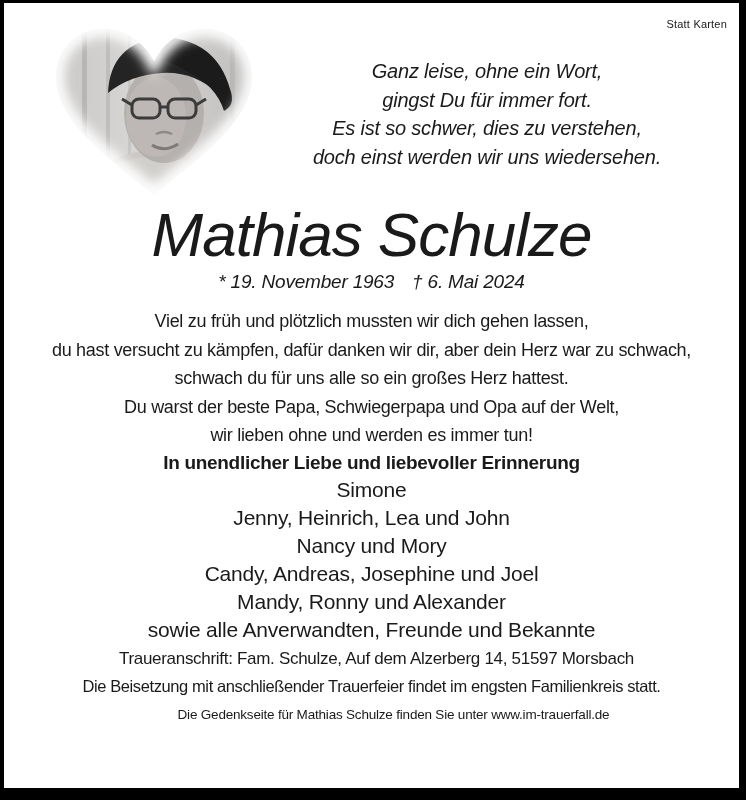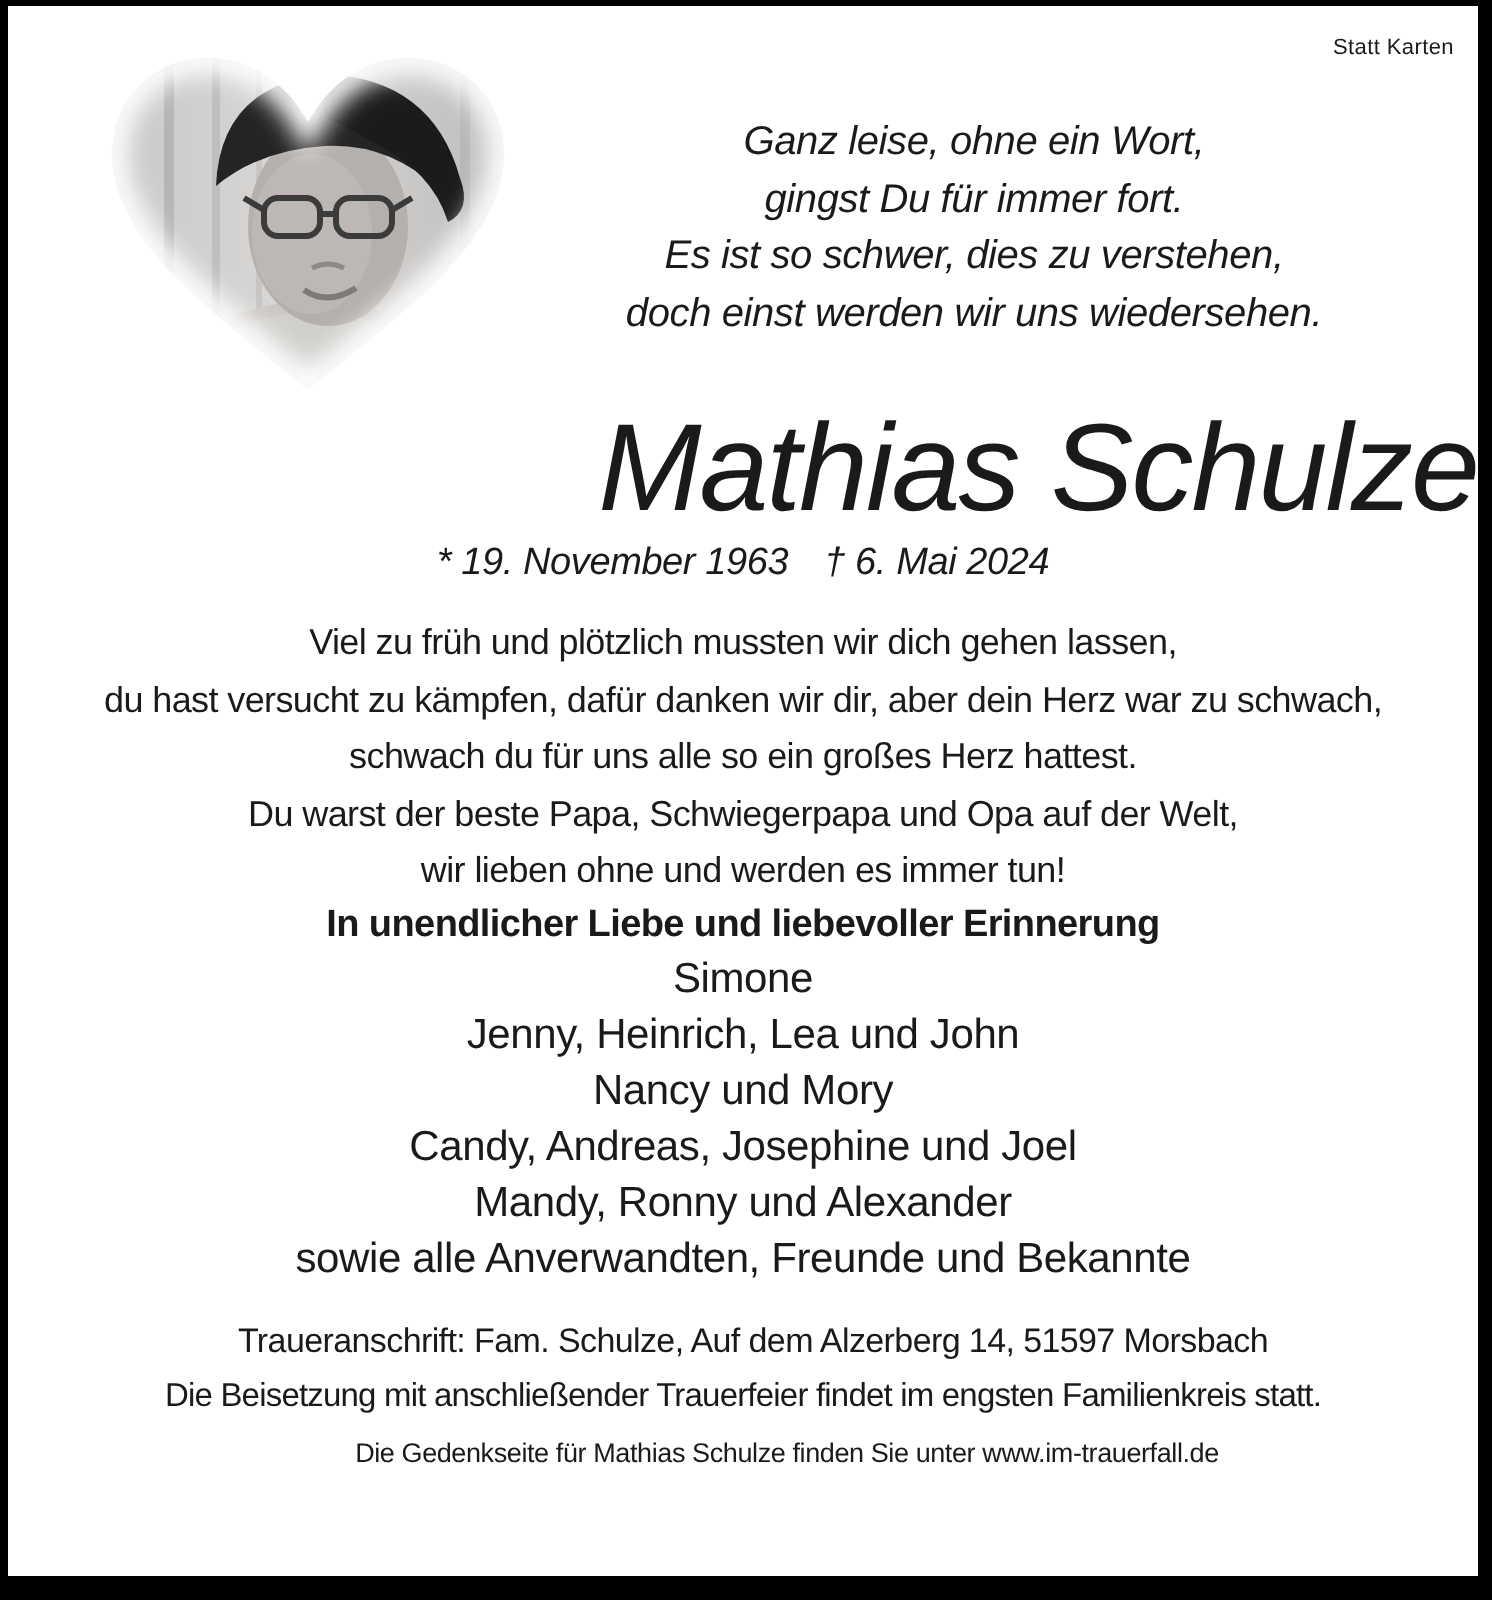--- a/index.html
+++ b/index.html
@@ -43,21 +43,21 @@
     letter-spacing: -0.2px;
   }
   .intro {
     text-align: center;
     font-size: 18px;
     line-height: 29px;
     letter-spacing: -0.3px;
   }
   .name {
     margin: 0;
-    text-align: right;
+    text-align: center;
     font-style: italic;
     font-weight: 400;
     font-size: 62px;
     line-height: 64px;
     letter-spacing: -1px;
   }
   .dates {
     margin-top: 2px;
     text-align: center;
     font-style: italic;
@@ -80,21 +80,21 @@
     line-height: 26px;
     letter-spacing: -0.3px;
   }
   .names {
     text-align: center;
     font-size: 21px;
     line-height: 28px;
     letter-spacing: -0.2px;
   }
   .address {
-    margin-top: 16px;
+    margin-top: 4px;
     text-align: center;
     font-size: 17px;
     line-height: 21px;
     letter-spacing: -0.3px;
     padding-left: 10px;
   }
   .funeral {
     margin-top: 7px;
     text-align: center;
     font-size: 16.5px;

